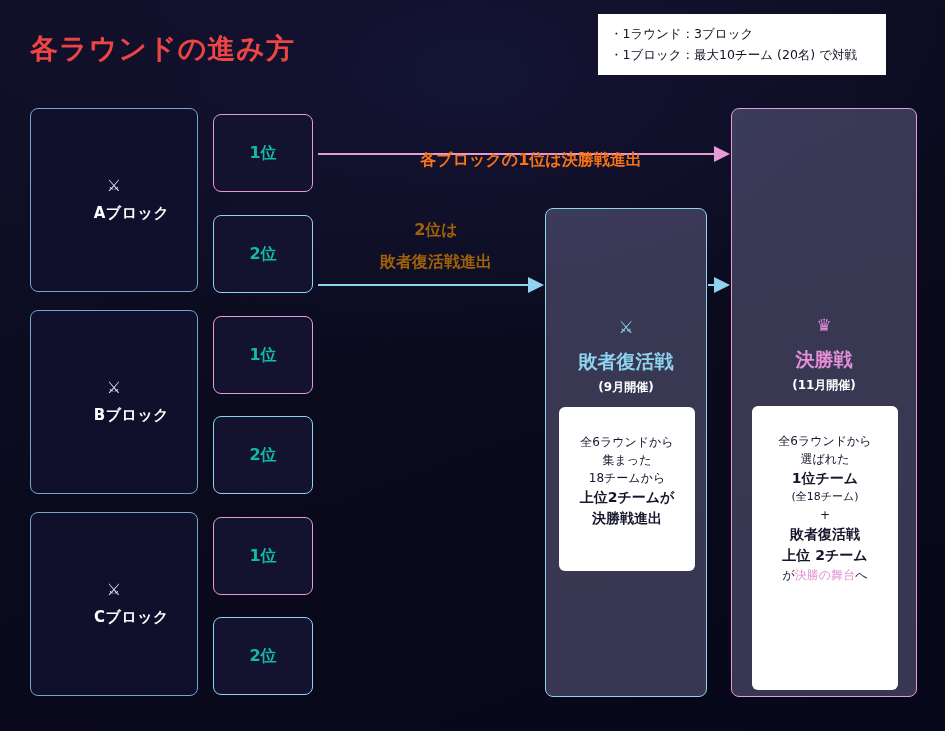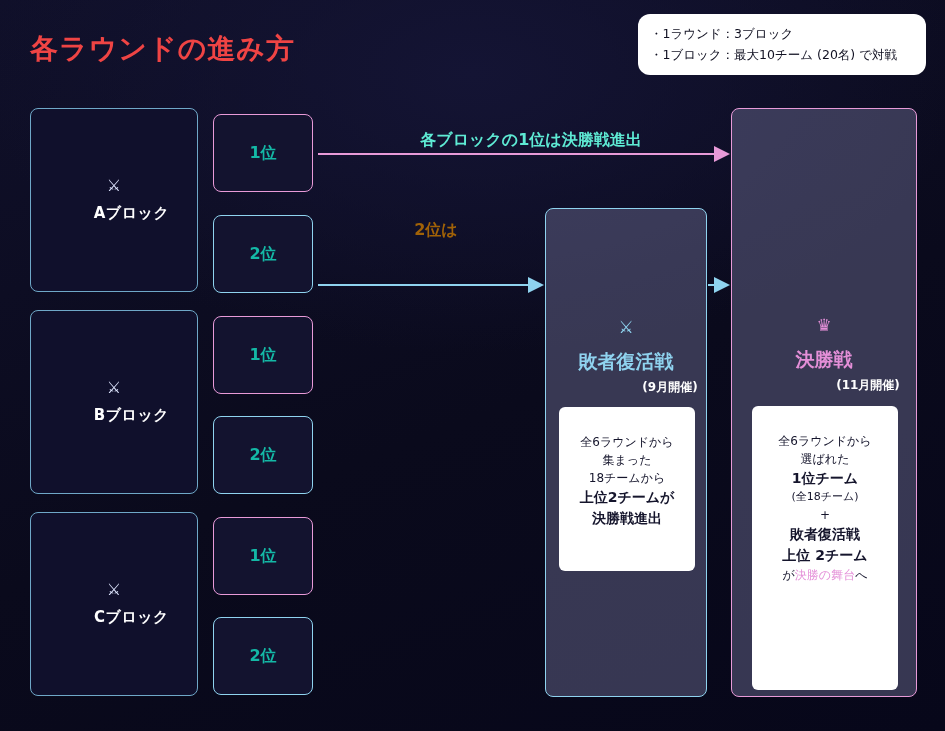--- a/index.html
+++ b/index.html
@@ -35,25 +35,24 @@
     letter-spacing: 1px;
   }
   .note-box {
     position: absolute;
     left: 598px;
     top: 14px;
     width: 288px;
     padding: 10px 12px;
     box-sizing: border-box;
     background: #ffffff;
-    border-radius: 12px;
+    border-radius: 0;
     color: #111122;
     font-size: 12.5px;
     line-height: 1.65;
-    margin-left: 40px;
   }
   .note-line { white-space: nowrap; }
 
   
   .block-card {
     position: absolute;
     width: 168px;
     box-sizing: border-box;
     border-radius: 8px;
     background: #10102c;
@@ -130,21 +129,20 @@
     font-size: 19px;
     font-weight: bold;
   }
   .panel-sub {
     position: absolute;
     width: 100%;
     text-align: center;
     font-size: 12px;
     font-weight: bold;
     color: #ffffff;
-    padding-left: 44px;
   }
   .white-card {
     position: absolute;
     background: #ffffff;
     border-radius: 6px;
     box-sizing: border-box;
     color: #15152c;
     text-align: center;
     padding: 26px 8px;
   }
@@ -155,21 +153,21 @@
   .accent-blue { color: #8fd3ef; }
 
   
   .arrow-label {
     position: absolute;
     font-size: 16px;
     font-weight: bold;
     text-align: center;
     white-space: nowrap;
   }
-  .arrow-label.pink { color: #5eead4; }
+  .arrow-label.pink { color: #f97316; margin-top: 20px; }
   .arrow-label.blue { color: #a16207; }
 
   svg.arrows {
     position: absolute;
     left: 0; top: 0;
     width: 945px;
     height: 731px;
     pointer-events: none;
   }
 </style>
@@ -198,20 +196,21 @@
 
     <line x1="318" y1="154" x2="726" y2="154" stroke="#e89ad8" stroke-width="2" marker-end="url(#arrowPink)"></line>
 
     <line x1="318" y1="285" x2="540" y2="285" stroke="#8fd3ef" stroke-width="2" marker-end="url(#arrowBlue)"></line>
 
     <line x1="708" y1="285" x2="726" y2="285" stroke="#8fd3ef" stroke-width="2" marker-end="url(#arrowBlue)"></line>
   </svg>
 
   <div class="arrow-label pink" style="left:366px; top:130px; width:330px;">各ブロックの1位は決勝戦進出</div>
   <div class="arrow-label blue" style="left:336px; top:220px; width:200px;">2位は</div>
+  <div class="arrow-label blue" style="left:336px; top:252px; width:200px;">敗者復活戦進出</div>
 
   <div class="block-card" style="left:30px; top:108px; height:184px;">
     <div class="sword">⚔</div>
     <div class="block-label">Aブロック</div>
   </div>
   <div class="rank-box rank-pink" style="left:213px; top:114px;">
     <span>1位</span>
   </div>
   <div class="rank-box rank-blue" style="left:213px; top:215px;">
     <span>2位</span>

